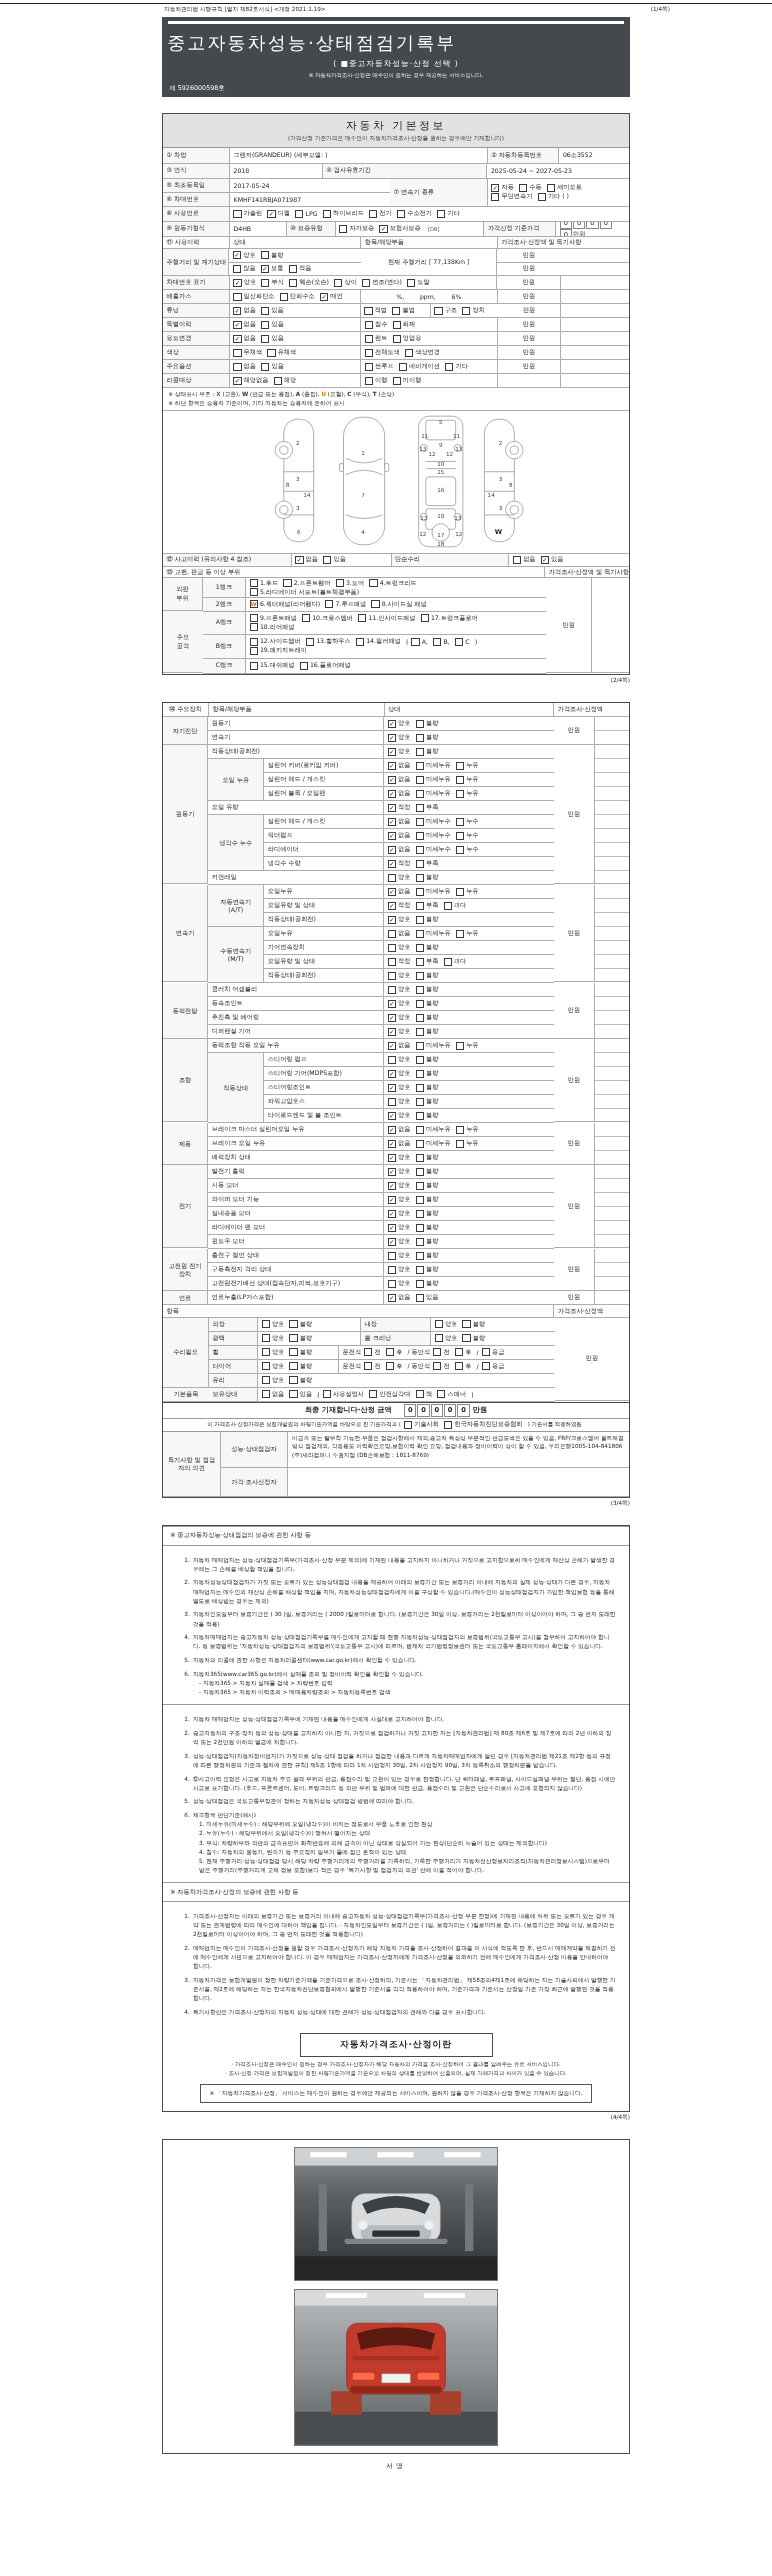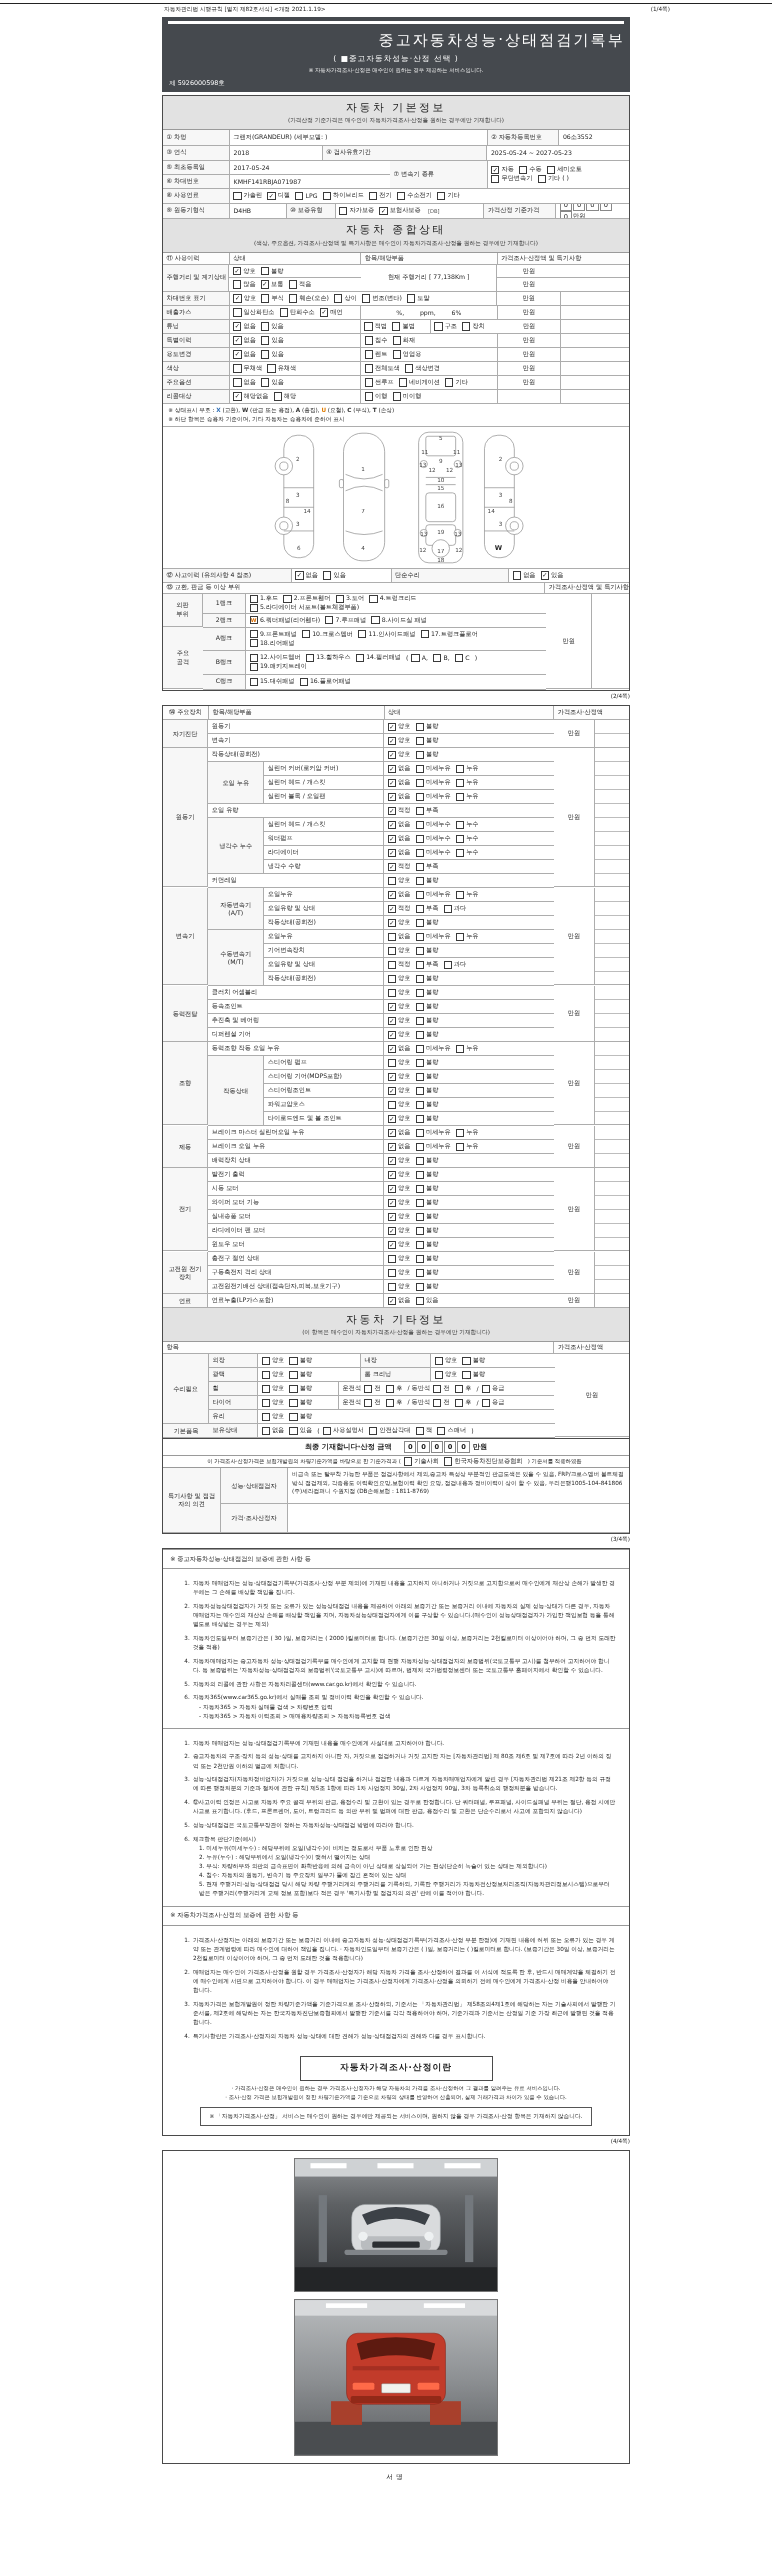--- a/index.html
+++ b/index.html
@@ -4,26 +4,26 @@
 <style>
   html,body{margin:0;padding:0;background:#fff;}
   body{font-family:"DejaVu Sans","Liberation Sans",sans-serif;color:#1c1c1c;}
   .canvas{position:relative;width:773px;height:2576px;background:#fff;overflow:hidden;}
   .topline{border-top:1px solid #222;width:773px;height:0;margin-top:3.1px;}
   .topnote{display:flex;justify-content:space-between;padding:1.5px 103px 0 164px;font-size:5.7px;color:#222;}
   .doc{width:468px;margin-left:162px;}
   
   .mast{background:#45494e;color:#fff;margin-top:3.1px;padding:3.1px 5.2px 4.1px;}
   .stripe{height:3.6px;background:#fff;margin:1px 1px 6.2px;}
-  .mtitle{text-align:right;font-size:15px;letter-spacing:2.1px;}
+  .mtitle{text-align:left;font-size:18px;letter-spacing:2.1px;}
   .msub{text-align:center;font-size:7.7px;margin-top:4.1px;letter-spacing:1px;}
   .mnote{text-align:center;font-size:5.4px;color:#e8e8e8;margin-top:3.1px;}
   .mdoc{font-size:6.4px;margin-top:5.2px;padding-left:2.1px;}
   
-  .pagebox{border:1px solid #4a4a4a;border-top-width:1.5px;margin-top:3px;background:#fff;}
+  .pagebox{border:1px solid #4a4a4a;border-top-width:1.5px;margin-top:16px;background:#fff;}
   .sect{background:#e2e2e2;text-align:center;border-bottom:0.5px solid #9a9a9a;padding:4.6px 0 3.6px;}
   .st{font-size:10.8px;letter-spacing:2.6px;}
   .ss{font-size:5.7px;color:#333;margin-top:2.6px;}
   .trow{display:flex;}
   .cell{border-right:0.5px solid #adadad;border-bottom:0.5px solid #adadad;box-sizing:border-box;
         display:flex;align-items:center;padding:0 3.6px;font-size:6.2px;overflow:hidden;white-space:nowrap;}
   .cell:last-child{border-right:none;}
   .lab{background:#f7f7f7;}
   .ctr{justify-content:center;text-align:center;}
   .colstack{display:flex;flex-direction:column;}
@@ -212,24 +212,20 @@
                 <span class="dig">0</span>
                 <span class="dig">0</span>
                 <span class="dig">0</span>
                 <span class="dig">0</span>
                 <span>만원</span>
               </span>
             </div>
           </div>
         </div>
 
-      <div class="sect">
-        <div class="st">자동차 종합상태</div>
-        <div class="ss">(색상, 주요옵션, 가격조사·산정액 및 특기사항은 매수인이 자동차가격조사·산정을 원하는 경우에만 기재합니다)</div>
-      </div>
       <div class="trow hdr">
         <div class="cell lab" style="width:67px;height:12.4px">⑪ 사용이력</div>
         <div class="cell" style="width:132px;height:12.4px">상태</div>
         <div class="cell" style="width:137px;height:12.4px">항목/해당부품</div>
         <div class="cell" style="width:132px;height:12.4px">가격조사·산정액 및 특기사항</div>
       </div>
       <div id="summary-table">
           <div class="trow" style="height: 27px;">
             <div class="cell lab" style="width: 67px; height: 27px;">주행거리 및 계기상태</div>
             <div class="colstack" style="width: 132px;">
@@ -1572,24 +1568,20 @@
                     </span>
                   </span>
                 </div>
               </div>
             </div>
             <div class="cell price" style="width: 41px; height: 14px;">만원</div>
             <div class="cell blankcol" style="width: 35px; height: 14px;"></div>
           </div>
         </div>
 
-      <div class="sect">
-        <div class="st">자동차 기타정보</div>
-        <div class="ss">(이 항목은 매수인이 자동차가격조사·산정을 원하는 경우에만 기재합니다)</div>
-      </div>
       <div class="trow hdr">
         <div class="cell" style="width:393px;height:12.4px">항목</div>
         <div class="cell" style="width:75px;height:12.4px">가격조사·산정액</div>
       </div>
       <div id="etc-table">
           <div class="trow">
             <div class="colstack" style="width: 393px;">
               <div class="trow">
                 <div class="colstack" style="width: 46px;">
                   <div class="cell lab vlab" style="width: 46px; height: 70px;">수리필요</div>

